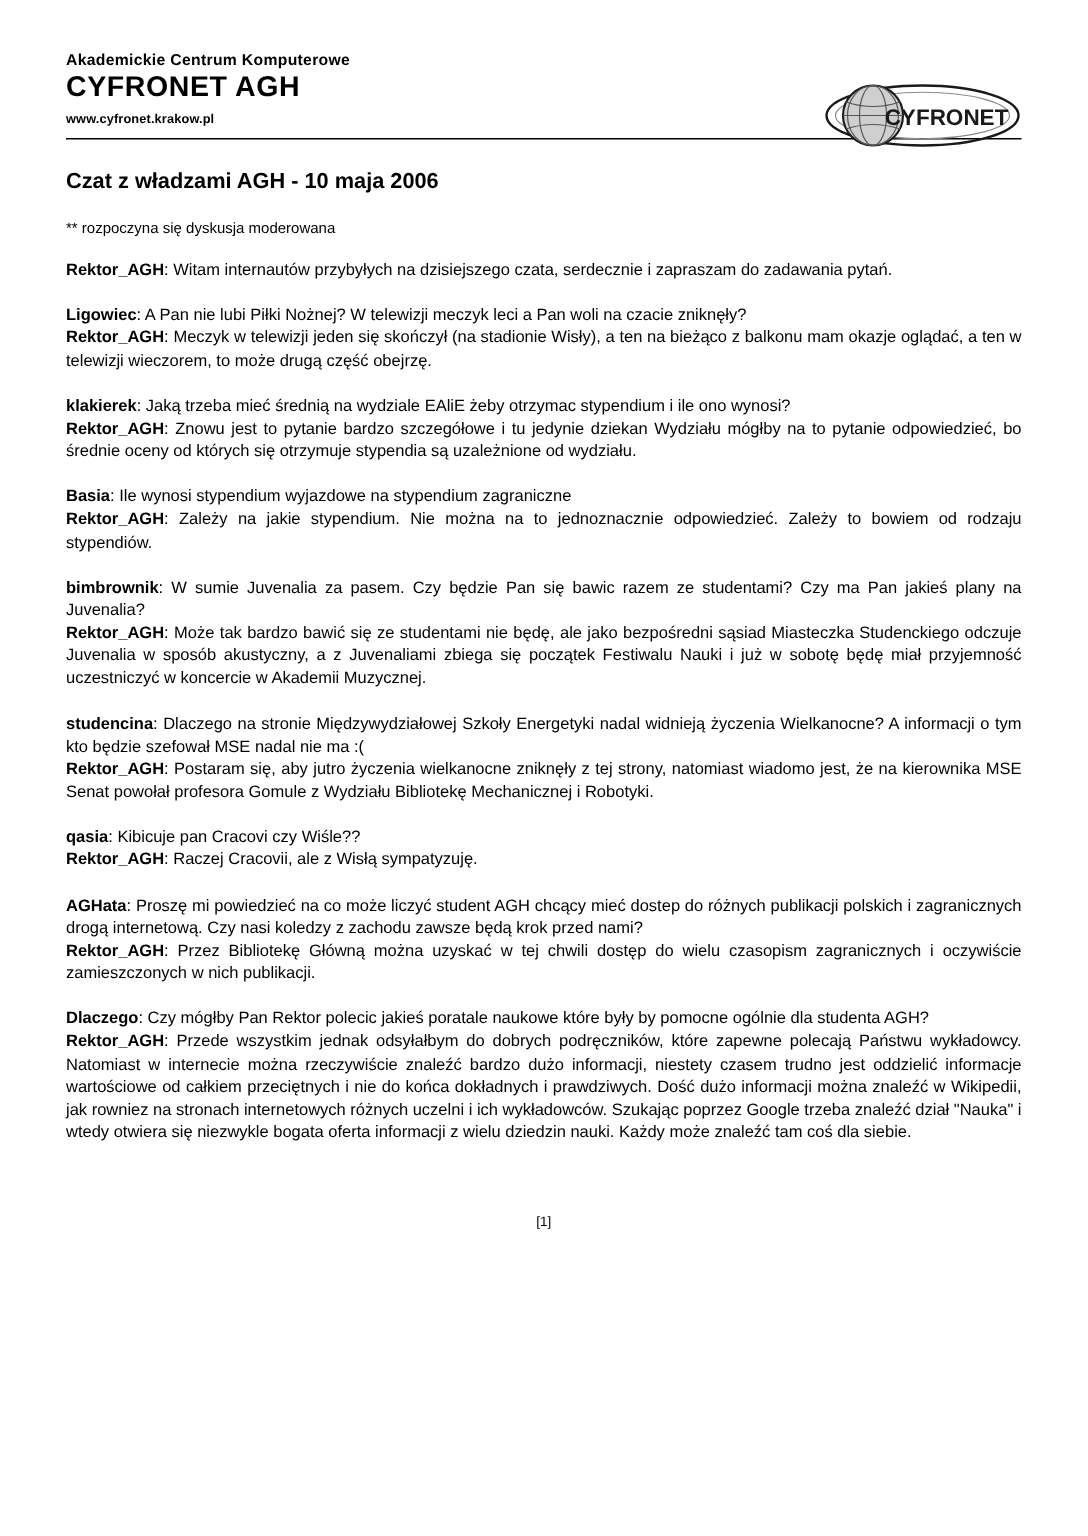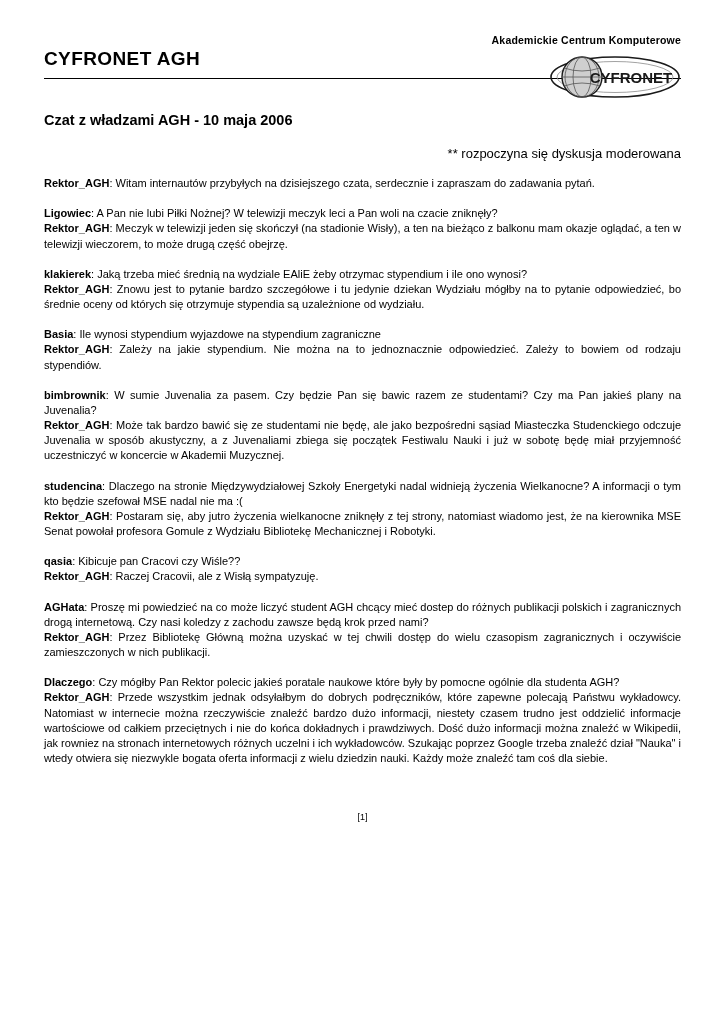--- a/index.html
+++ b/index.html
@@ -25,21 +25,20 @@
   
   .header {
     position: relative;
     min-height: 58px;
   }
   .org-line1 {
     font-size: 10.5px;
     font-weight: bold;
     letter-spacing: 0.2px;
     margin: 4px 0 2px 0;
-    text-align: right;
   }
   .org-line2 {
     font-size: 19px;
     font-weight: bold;
     letter-spacing: 0.4px;
     margin: 0 0 4px 0;
   }
   .org-url {
     font-size: 8.5px;
     font-weight: bold;
@@ -67,23 +66,22 @@
     font-size: 14.5px;
     font-weight: bold;
     margin: 20px 0 0 0;
   }
   .doc-subtitle {
     font-size: 12.3px;
     font-weight: bold;
     margin: 19px 0 0 0;
   }
   .note {
-    font-size: 13px;
+    font-size: 10px;
     margin: 18px 0 0 0;
-    text-align: right;
   }
   .para {
     font-size: 11px;
     line-height: 1.38;
     text-align: justify;
     margin: 15px 0 0 0;
   }
   .para .spk {
     font-weight: bold;
   }
@@ -98,20 +96,21 @@
   }
 </style>
 </head>
 <body>
 
 <div class="page">
 
   <div class="header">
     <p class="org-line1">Akademickie Centrum Komputerowe</p>
     <p class="org-line2">CYFRONET AGH</p>
+    <p class="org-url">www.cyfronet.krakow.pl</p>
 
     <div class="logo">
       <svg width="132" height="54" viewBox="0 0 132 54" xmlns="http://www.w3.org/2000/svg">
         <ellipse cx="66" cy="27" rx="64" ry="20" fill="none" stroke="#1a1a1a" stroke-width="1.6"></ellipse>
         <ellipse cx="66" cy="27" rx="58" ry="15.5" fill="none" stroke="#8a8a8a" stroke-width="0.8"></ellipse>
         <g>
           <circle cx="33" cy="27" r="20" fill="#cfcfcf" stroke="#1a1a1a" stroke-width="1.4"></circle>
           <ellipse cx="33" cy="27" rx="9" ry="20" fill="none" stroke="#555" stroke-width="0.8"></ellipse>
           <ellipse cx="33" cy="27" rx="17" ry="20" fill="none" stroke="#555" stroke-width="0.8"></ellipse>
           <line x1="13" y1="27" x2="53" y2="27" stroke="#555" stroke-width="0.8"></line>

